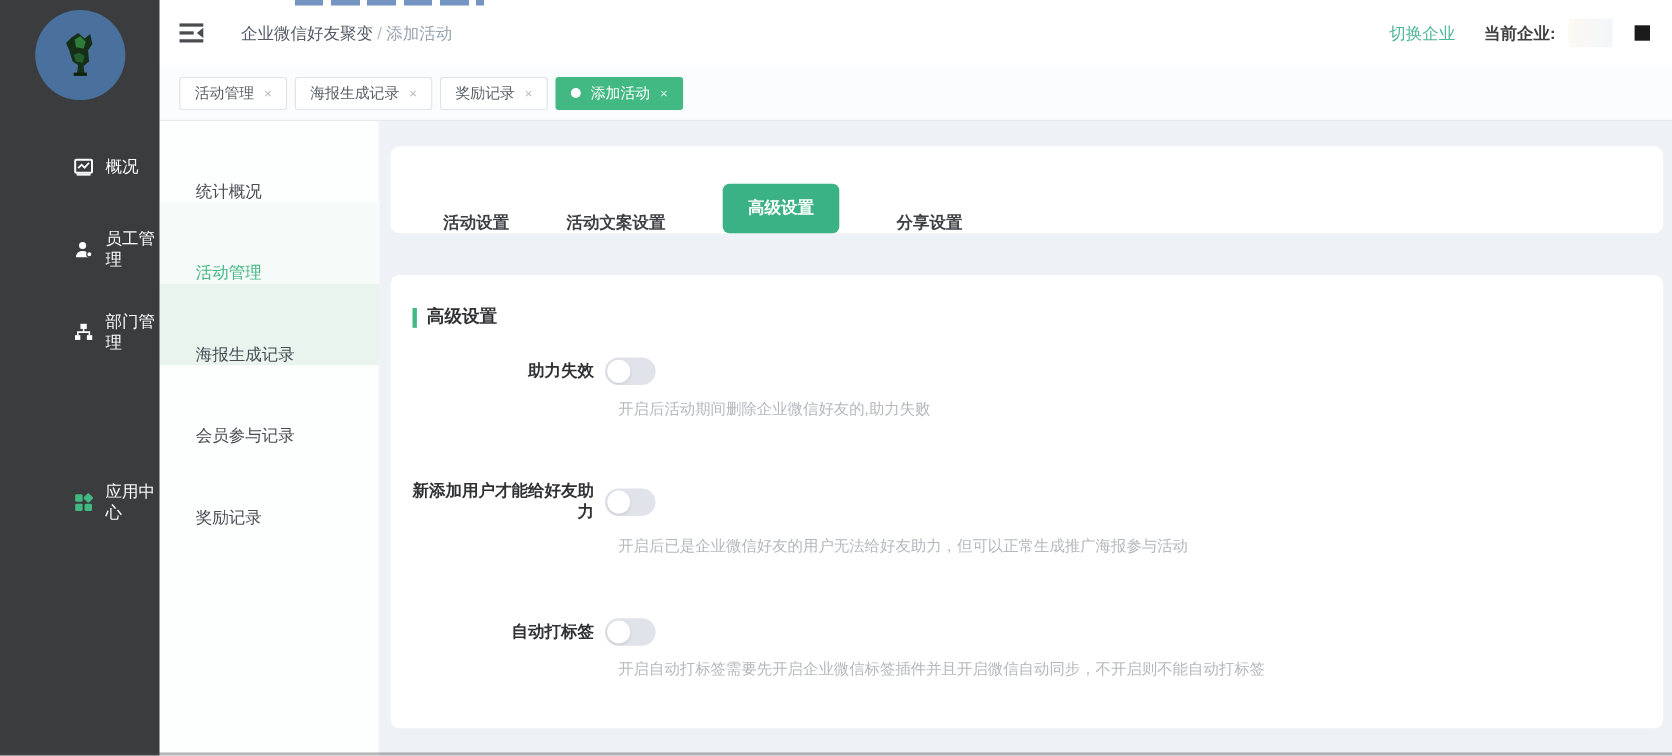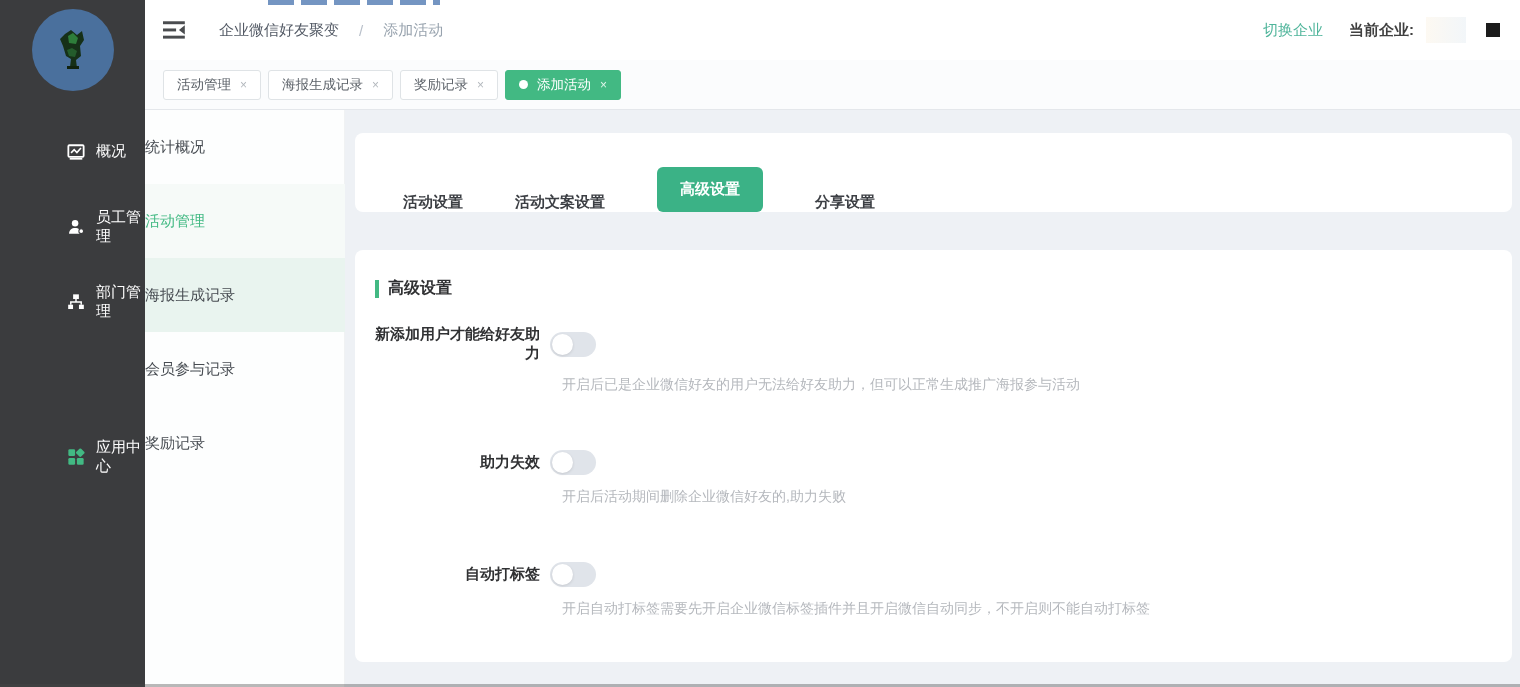--- a/index.html
+++ b/index.html
@@ -13,21 +13,21 @@
   .avatar { width:82px; height:82px; border-radius:50%; background:#4a709d; display:flex; align-items:center; justify-content:center; overflow:hidden; }
   .side-items { margin-top:14px;padding-left:44px; }
   .side-item { height:75px; display:flex; align-items:center; padding-left:22px; color:#fdfdfd; font-size:15px; cursor:pointer; }
   .side-item .ic { width:19px; height:19px; margin-right:11px; display:flex; align-items:center; justify-content:center; color:#ffffff; flex:0 0 19px; }
   .side-item.green-ic .ic { color:#42b983; }
   .side-gap { height:80px; }
 
   
   .header { position:absolute; left:145px; top:0; right:0; height:60px; background:#ffffff; display:flex; align-items:center; padding:0 20px 0 18px; z-index:4; }
   .collapse-btn { width:26px; height:22px; display:flex; align-items:center; cursor:pointer; }
-  .breadcrumb { margin-left:30px; font-size:15px; display:flex; align-items:center; gap:20px; }
+  .breadcrumb { margin-left:30px; font-size:15px; display:flex; align-items:center; gap:4px; }
   .bc-root { color:#545b66; }
   .bc-sep { color:#b8bfc9; }
   .bc-cur { color:#98a3ae; }
   .header-right { margin-left:auto; display:flex; align-items:center; gap:26px; }
   .switch-link { color:#50b59b; font-size:15px; cursor:pointer; }
   .cur-label { color:#404040; font-size:15px; font-weight:bold; }
   .logo-blur { width:40px; height:26px; background:linear-gradient(90deg,#fdf9f2,#f2f6f9); margin-left:-14px; }
   .logo-sq { width:14px; height:14px; background:#1b1b1b; margin-left:-6px; }
 
   
@@ -37,21 +37,21 @@
   
   .tabstrip { position:absolute; left:145px; top:60px; right:0; height:50px; background:#fbfcfd; border-bottom:1px solid #e4e7eb; display:flex; align-items:center; padding-left:18px; z-index:4; }
   .otab { height:30px; background:#ffffff; border:1px solid #dfe3e6; border-radius:3px; display:flex; align-items:center; padding:0 13px; margin-right:7px; font-size:13.5px; color:#595f66; cursor:pointer; }
   .otab .x { margin-left:9px; color:#b3b8bd; font-size:12px; }
   .otab.active { background:#42b983; border-color:#42b983; color:#ffffff; }
   .otab.active .dot { width:9px; height:9px; border-radius:50%; background:#ffffff; margin-right:9px; }
   .otab.active .x { color:#dff4ea; }
 
   
   .submenu { position:absolute; left:145px; top:110px; width:200px; bottom:0; background:#fdfefe; z-index:3; box-shadow:inset -1px 0 0 #f0f2f3; }
-  .sub-item { height:74px; display:flex; align-items:center; font-size:15px; color:#474c52; cursor:pointer; }
+  .sub-item { height:74px; display:flex; align-items:flex-end; padding-left:33px; font-size:15px; color:#474c52; cursor:pointer; }
   .sub-item.active { color:#42b983; background:#f6faf8; }
   .sub-item.hover { background:#e9f4ef; }
 
   
   .main { position:absolute; left:345px; top:110px; right:0; bottom:0; background:#eef1f5; }
   .card { position:absolute; left:10px; right:8px; background:#ffffff; border-radius:8px; }
   .card-tabs { top:23px; height:79px; display:flex; align-items:flex-end; padding-left:48px; gap:52px; }
   .ctab { font-size:15px; font-weight:bold; color:#3c3f44; cursor:pointer; }
   .ctab.active { background:#3bb286; color:#ffffff; border-radius:6px; padding:13px 23px; }
 
@@ -208,36 +208,36 @@
     <div class="card card-body">
       <div class="sec-head">
         <span class="sec-bar"></span>
         <span class="sec-title">高级设置</span>
       </div>
 
       <div class="form">
 
         <div class="frow">
           <div class="frow-line">
+            <span class="flabel">助力失效</span>
+            <div class="toggle">
+              <div class="knob"></div>
+            </div>
+          </div>
+          <div class="fhelp">开启后活动期间删除企业微信好友的,助力失败</div>
+        </div>
+
+        <div class="frow">
+          <div class="frow-line">
             <span class="flabel">新添加用户才能给好友助力</span>
             <div class="toggle">
               <div class="knob"></div>
             </div>
           </div>
           <div class="fhelp">开启后已是企业微信好友的用户无法给好友助力，但可以正常生成推广海报参与活动</div>
-        </div>
-
-        <div class="frow">
-          <div class="frow-line">
-            <span class="flabel">助力失效</span>
-            <div class="toggle">
-              <div class="knob"></div>
-            </div>
-          </div>
-          <div class="fhelp">开启后活动期间删除企业微信好友的,助力失败</div>
         </div>
 
         <div class="frow">
           <div class="frow-line">
             <span class="flabel">自动打标签</span>
             <div class="toggle">
               <div class="knob"></div>
             </div>
           </div>
           <div class="fhelp">开启自动打标签需要先开启企业微信标签插件并且开启微信自动同步，不开启则不能自动打标签</div>

